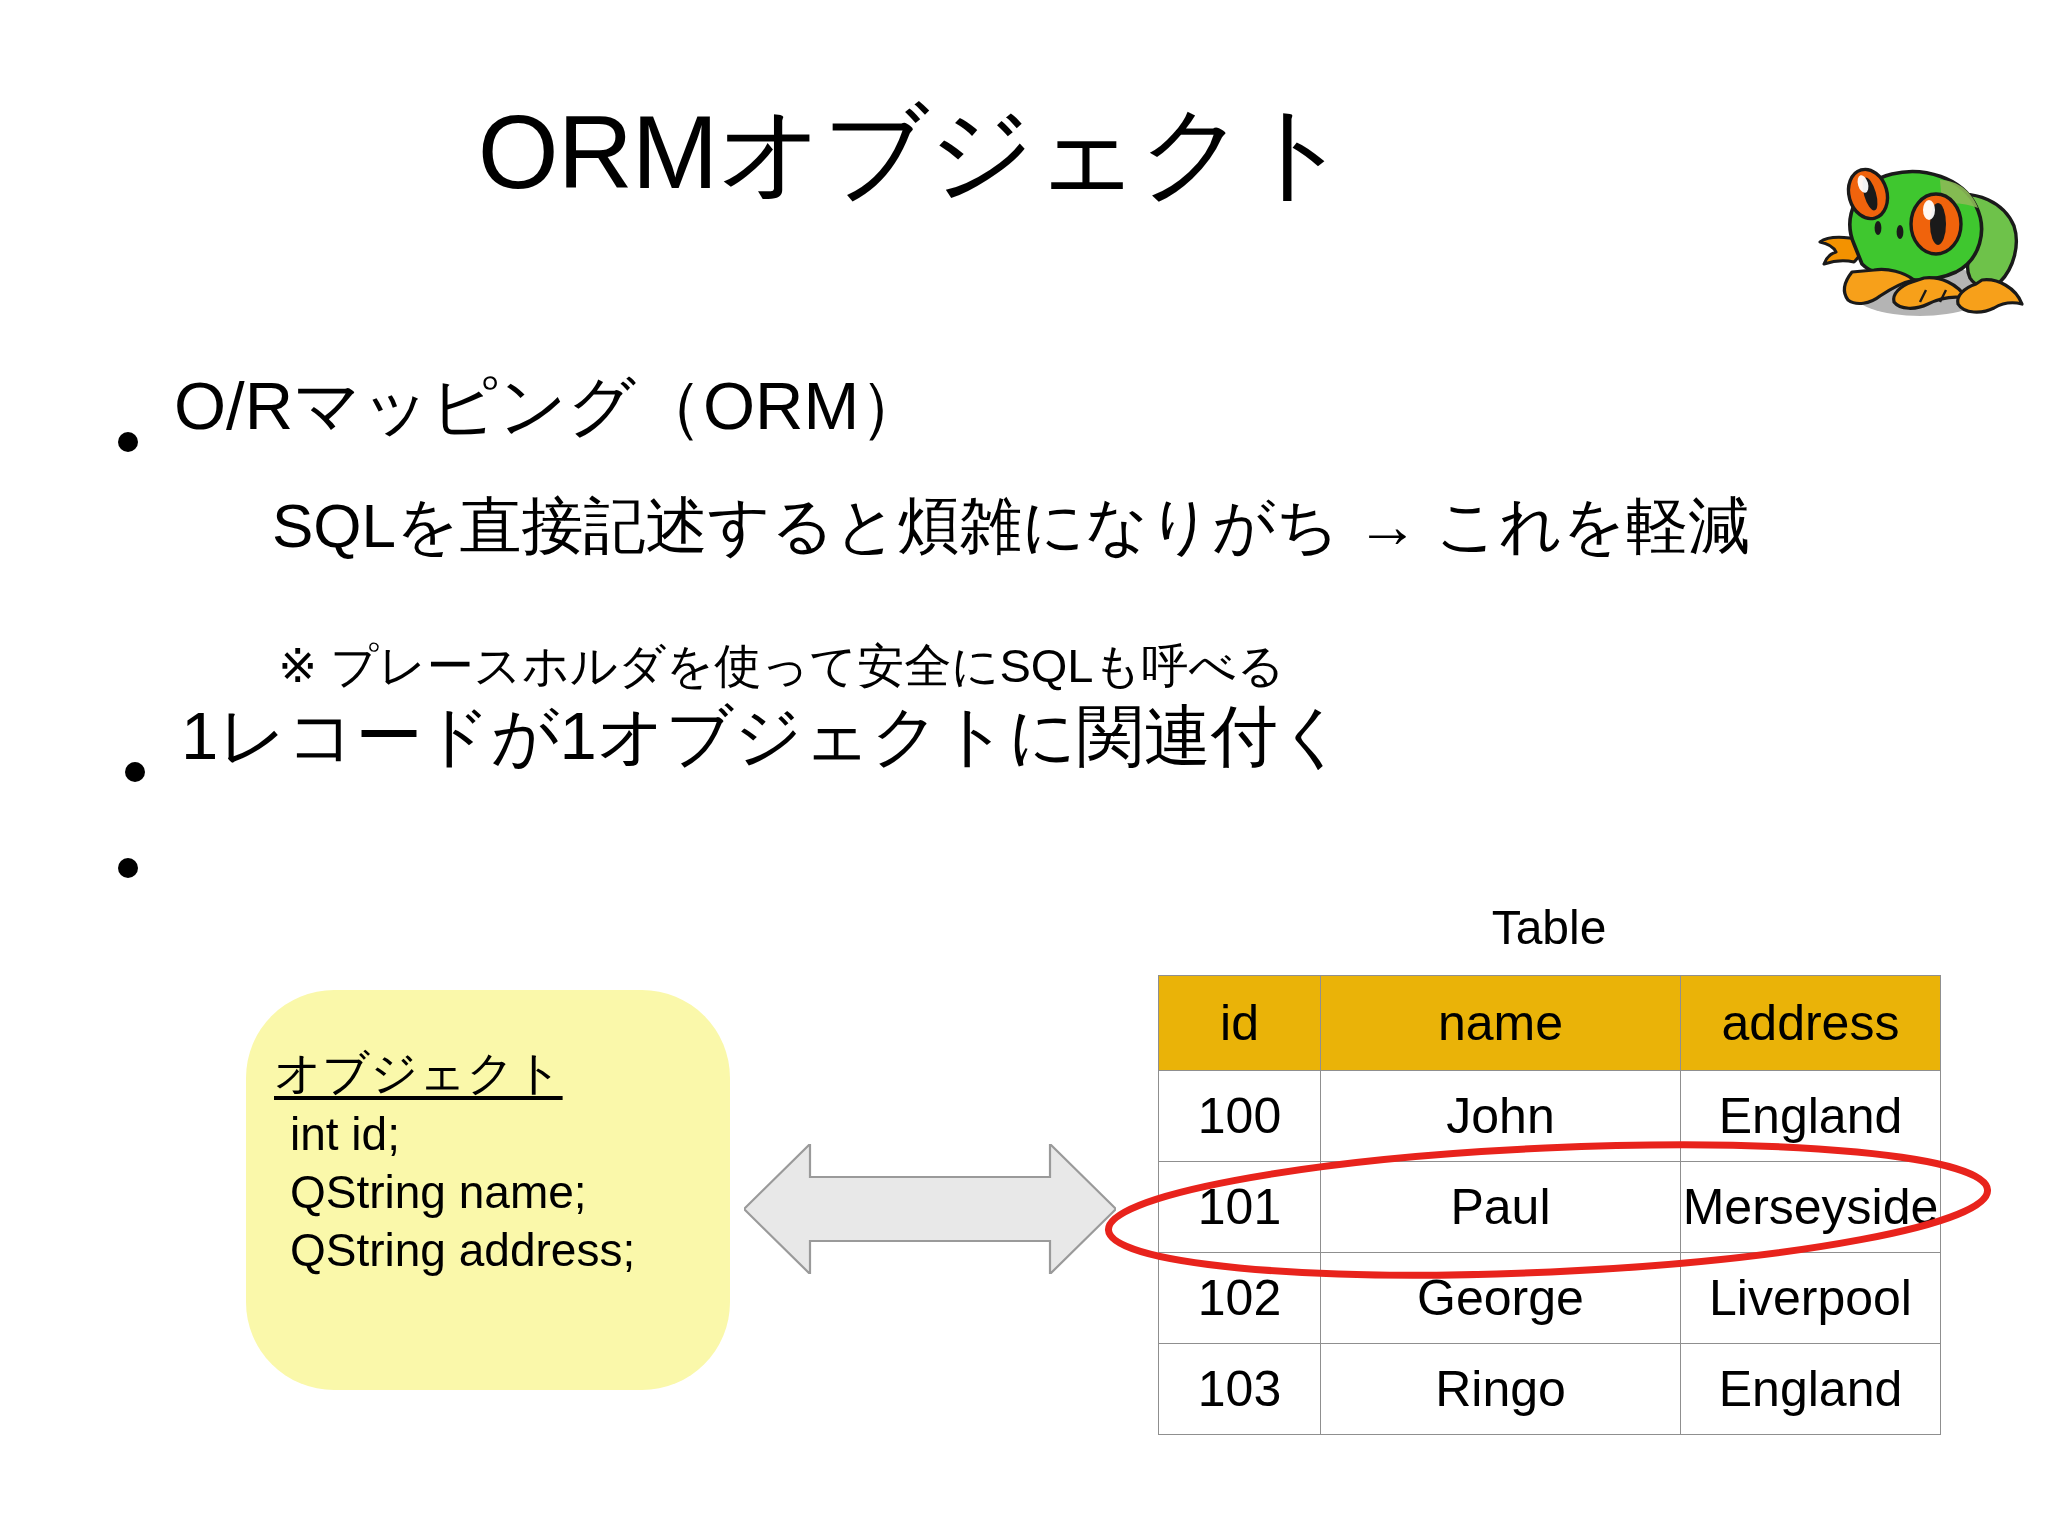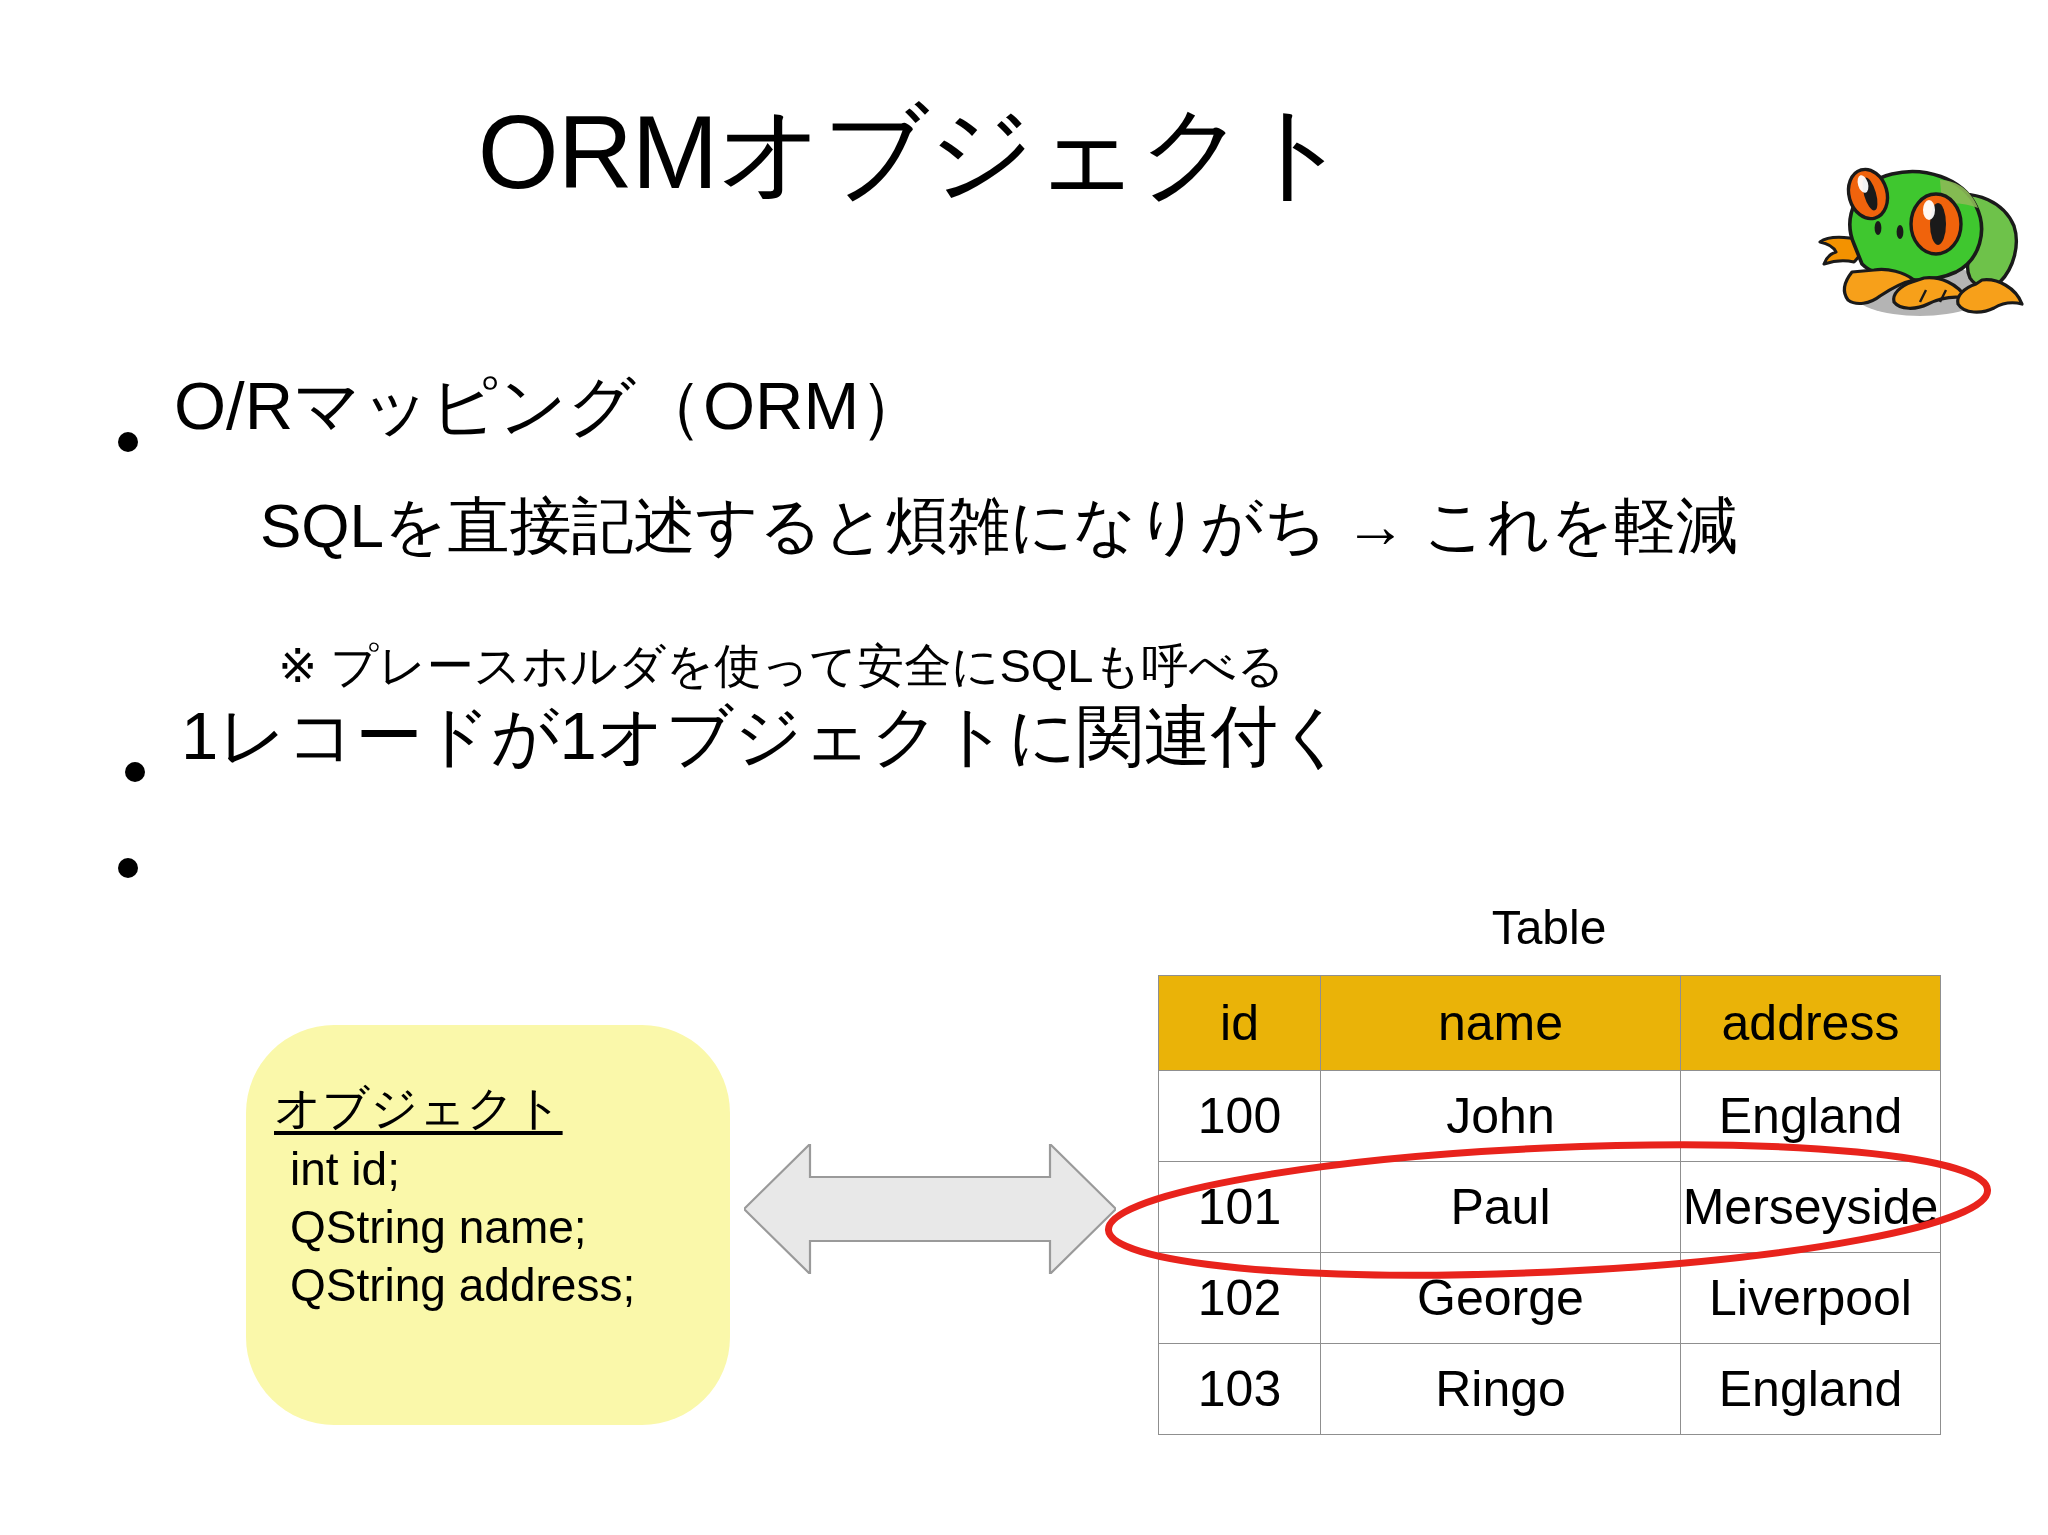--- a/index.html
+++ b/index.html
@@ -64,21 +64,21 @@
     font-size: 67px;
     line-height: 1.05;
   }
 
   #bullet-orm  { left: 118px; top: 371px; }
   #bullet-rec  { left: 125px; top: 701px; }
   #bullet-crud { left: 118px; top: 822px; }
 
   #sub-sql {
     position: absolute;
-    left: 260px;
+    left: 272px;
     top: 493px;
     font-size: 62px;
     line-height: 1.05;
     white-space: nowrap;
   }
   #sub-note {
     position: absolute;
     left: 278px;
     top: 604px;
     font-size: 47px;
@@ -90,21 +90,20 @@
   
   #object-box {
     position: absolute;
     left: 246px;
     top: 990px;
     width: 484px;
     height: 400px;
     background: #FAF8AA;
     border-radius: 88px;
     box-sizing: border-box;
-    margin-top: 35px;
   }
   #object-box .obj-title {
     position: absolute;
     left: 28px;
     top: 52px;
     font-size: 47px;
     text-decoration: underline;
     text-underline-offset: 7px;
     white-space: nowrap;
   }

